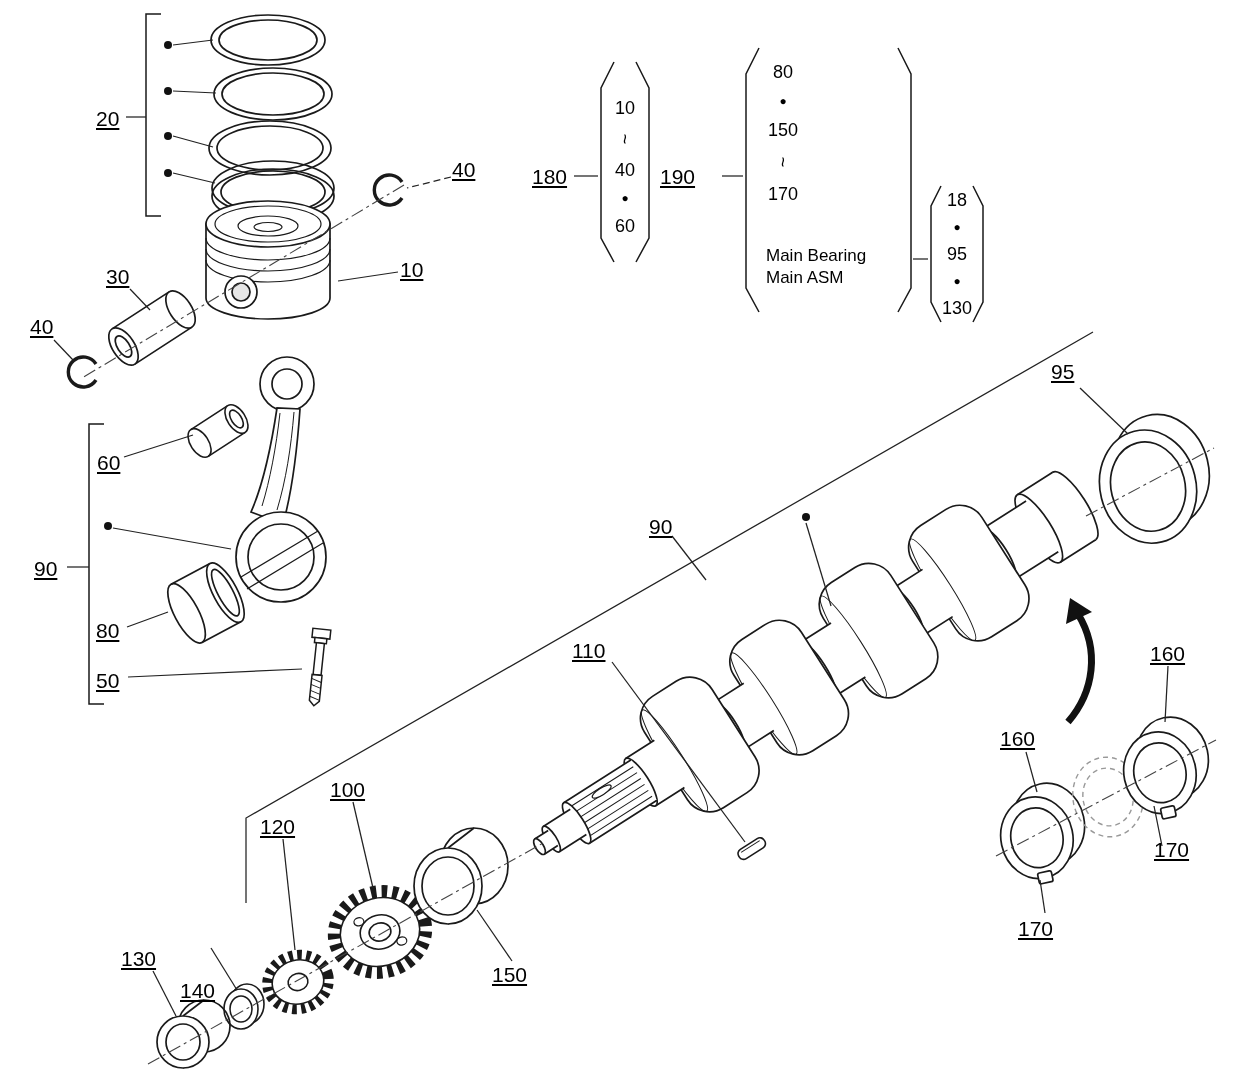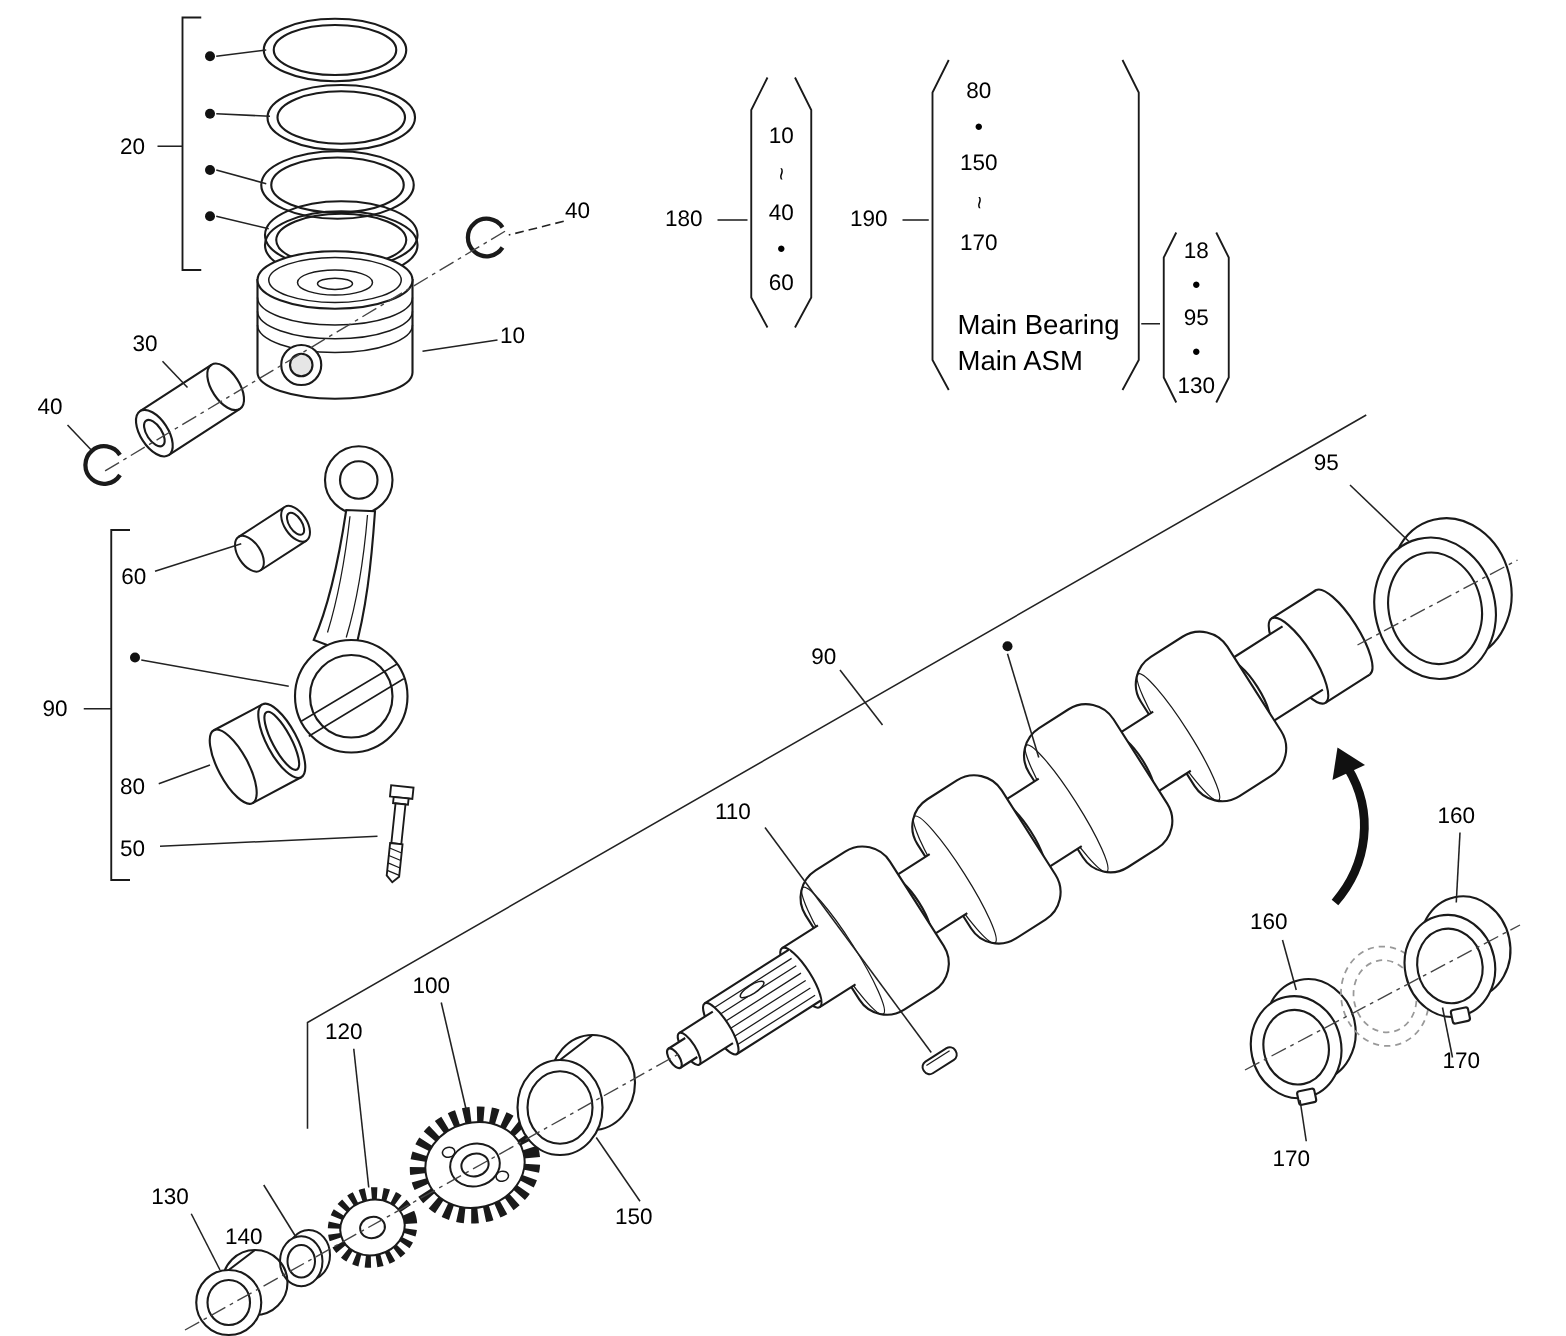--- a/index.html
+++ b/index.html
@@ -2,26 +2,26 @@
 <html><head>
 <meta charset="utf-8">
 <style>
   * { margin:0; padding:0; box-sizing:border-box; }
   html,body { background:#fff; }
   #canvas {
     position:relative; width:1253px; height:1069px; background:#fff;
     font-family:"Liberation Sans", sans-serif; color:#000; overflow:hidden;
   }
   #art { position:absolute; left:0; top:0; width:1253px; height:1069px; }
-  .callout { position:absolute; font-size:18px; line-height:1; white-space:nowrap; }
+  .callout { position:absolute; font-size:21px; line-height:1; white-space:nowrap;text-decoration:underline; }
   .stack { position:absolute; display:flex; flex-direction:column; align-items:center; }
   .stack .itm { font-size:18px; line-height:1; }
   .stack .dot { font-size:12px; line-height:1; }
   .stack .vtilde { font-size:18px; line-height:1; display:inline-block; transform:rotate(90deg); }
-  .caption { position:absolute; font-size:22px; line-height:1.32; white-space:nowrap; }
+  .caption { position:absolute; font-size:17px; line-height:1.32; white-space:nowrap; }
   #stack180 { left:601px; top:99px; width:48px; gap:13px; }
   #stack190 { left:759px; top:63px; width:48px; gap:14px; }
   #caption190 { left:766px; top:245px; }
   #stack190sub { left:937px; top:191px; width:40px; gap:12px; }
 </style>
 </head>
 <body>
 
 <div id="canvas">
 
@@ -278,21 +278,21 @@
 <div class="callout" style="left:330px;top:779px">100</div>
 <div class="callout" style="left:260px;top:816px">120</div>
 <div class="callout" style="left:121px;top:948px">130</div>
 <div class="callout" style="left:180px;top:980px">140</div>
 <div class="callout" style="left:492px;top:964px">150</div>
 <div class="callout" style="left:1000px;top:728px">160</div>
 <div class="callout" style="left:1150px;top:643px">160</div>
 <div class="callout" style="left:1018px;top:918px">170</div>
 <div class="callout" style="left:1154px;top:839px">170</div>
 <div class="callout" style="left:532px;top:166px">180</div>
-<div class="callout" style="left:680px;top:166px">190</div>
+<div class="callout" style="left:660px;top:166px">190</div>
 
 <div class="stack" id="stack180">
   <span class="itm">10</span>
   <span class="vtilde">~</span>
   <span class="itm">40</span>
   <span class="dot">●</span>
   <span class="itm">60</span>
 </div>
 
 <div class="stack" id="stack190">

